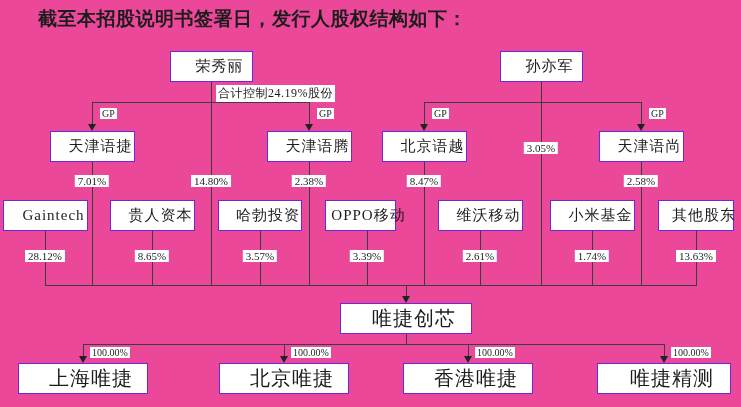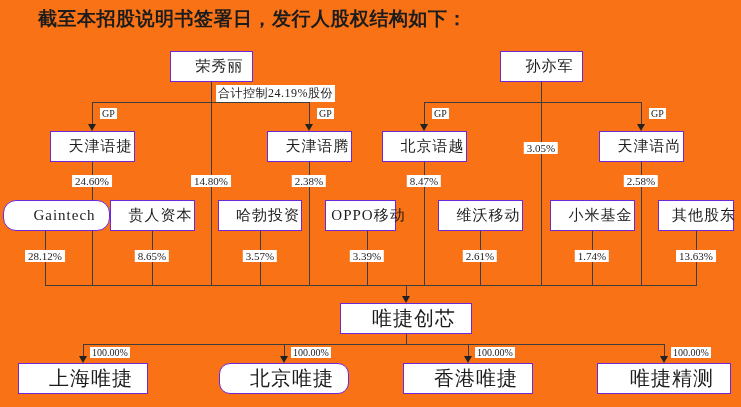--- a/index.html
+++ b/index.html
@@ -1,17 +1,17 @@
 <!DOCTYPE html>
 <html><head>
 <meta charset="utf-8">
 <style>
   html,body{margin:0;padding:0;background:#fff;}
   #canvas{
-    position:relative;width:741px;height:407px;background:#f97316;
+    position:relative;width:741px;height:407px;background:#ec4899;
     font-family:"Liberation Serif","DejaVu Serif",serif;color:#1c1c1c;
     overflow:hidden;
   }
   .title{
     position:absolute;left:38px;top:6px;font-size:19px;font-weight:600;
     letter-spacing:0.5px;white-space:nowrap;
   }
   .vline{position:absolute;width:1px;background:#3d3d3d;}
   .hline{position:absolute;height:1px;background:#3d3d3d;}
   .box{
@@ -84,21 +84,21 @@
   <div class="arrow" style="left:468px;top:356px;"></div>
   <div class="arrow" style="left:664px;top:356px;"></div>
 
   <div class="ctrl" style="left:216px;top:85px;">合计控制24.19%股份</div>
 
   <div class="sidelbl" style="left:100px;top:108px;">GP</div>
   <div class="sidelbl" style="left:317px;top:108px;">GP</div>
   <div class="sidelbl" style="left:432px;top:108px;">GP</div>
   <div class="sidelbl" style="left:649px;top:108px;">GP</div>
 
-  <div class="pct" style="left:92px;top:175px;">24.60%</div>
+  <div class="pct" style="left:92px;top:175px;">7.01%</div>
   <div class="pct" style="left:211px;top:175px;">14.80%</div>
   <div class="pct" style="left:309px;top:175px;">2.38%</div>
   <div class="pct" style="left:424px;top:175px;">8.47%</div>
   <div class="pct" style="left:541px;top:142px;">3.05%</div>
   <div class="pct" style="left:641px;top:175px;">2.58%</div>
 
   <div class="pct" style="left:45px;top:250px;">28.12%</div>
   <div class="pct" style="left:152px;top:250px;">8.65%</div>
   <div class="pct" style="left:260px;top:250px;">3.57%</div>
   <div class="pct" style="left:367px;top:250px;">3.39%</div>
@@ -112,28 +112,28 @@
   <div class="sidelbl" style="left:671px;top:347px;">100.00%</div>
 
   <div class="box" style="left:170px;top:51px;width:83px;">荣秀丽</div>
   <div class="box" style="left:500px;top:51px;width:83px;">孙亦军</div>
 
   <div class="box" style="left:50px;top:131px;width:85px;">天津语捷</div>
   <div class="box" style="left:267px;top:131px;width:85px;">天津语腾</div>
   <div class="box" style="left:382px;top:131px;width:85px;">北京语越</div>
   <div class="box" style="left:599px;top:131px;width:85px;">天津语尚</div>
 
-  <div class="box" style="left:3px;top:200px;width:107px;border-radius:13px;">Gaintech</div>
+  <div class="box" style="left:3px;top:200px;width:85px;">Gaintech</div>
   <div class="box" style="left:110px;top:200px;width:85px;">贵人资本</div>
   <div class="box" style="left:218px;top:200px;width:84px;">哈勃投资</div>
   <div class="box" style="left:325px;top:200px;width:71px;">OPPO移动</div>
   <div class="box" style="left:438px;top:200px;width:85px;">维沃移动</div>
   <div class="box" style="left:550px;top:200px;width:85px;">小米基金</div>
   <div class="box" style="left:658px;top:200px;width:76px;">其他股东</div>
 
   <div class="box big" style="left:340px;top:303px;width:132px;">唯捷创芯</div>
 
   <div class="box big" style="left:18px;top:363px;width:130px;">上海唯捷</div>
-  <div class="box big" style="left:219px;top:363px;width:130px;border-radius:11px;">北京唯捷</div>
+  <div class="box big" style="left:219px;top:363px;width:130px;">北京唯捷</div>
   <div class="box big" style="left:597px;top:363px;width:134px;">唯捷精测</div>
   <div class="box big" style="left:403px;top:363px;width:130px;">香港唯捷</div>
 
 </div>
 
 </body></html>

